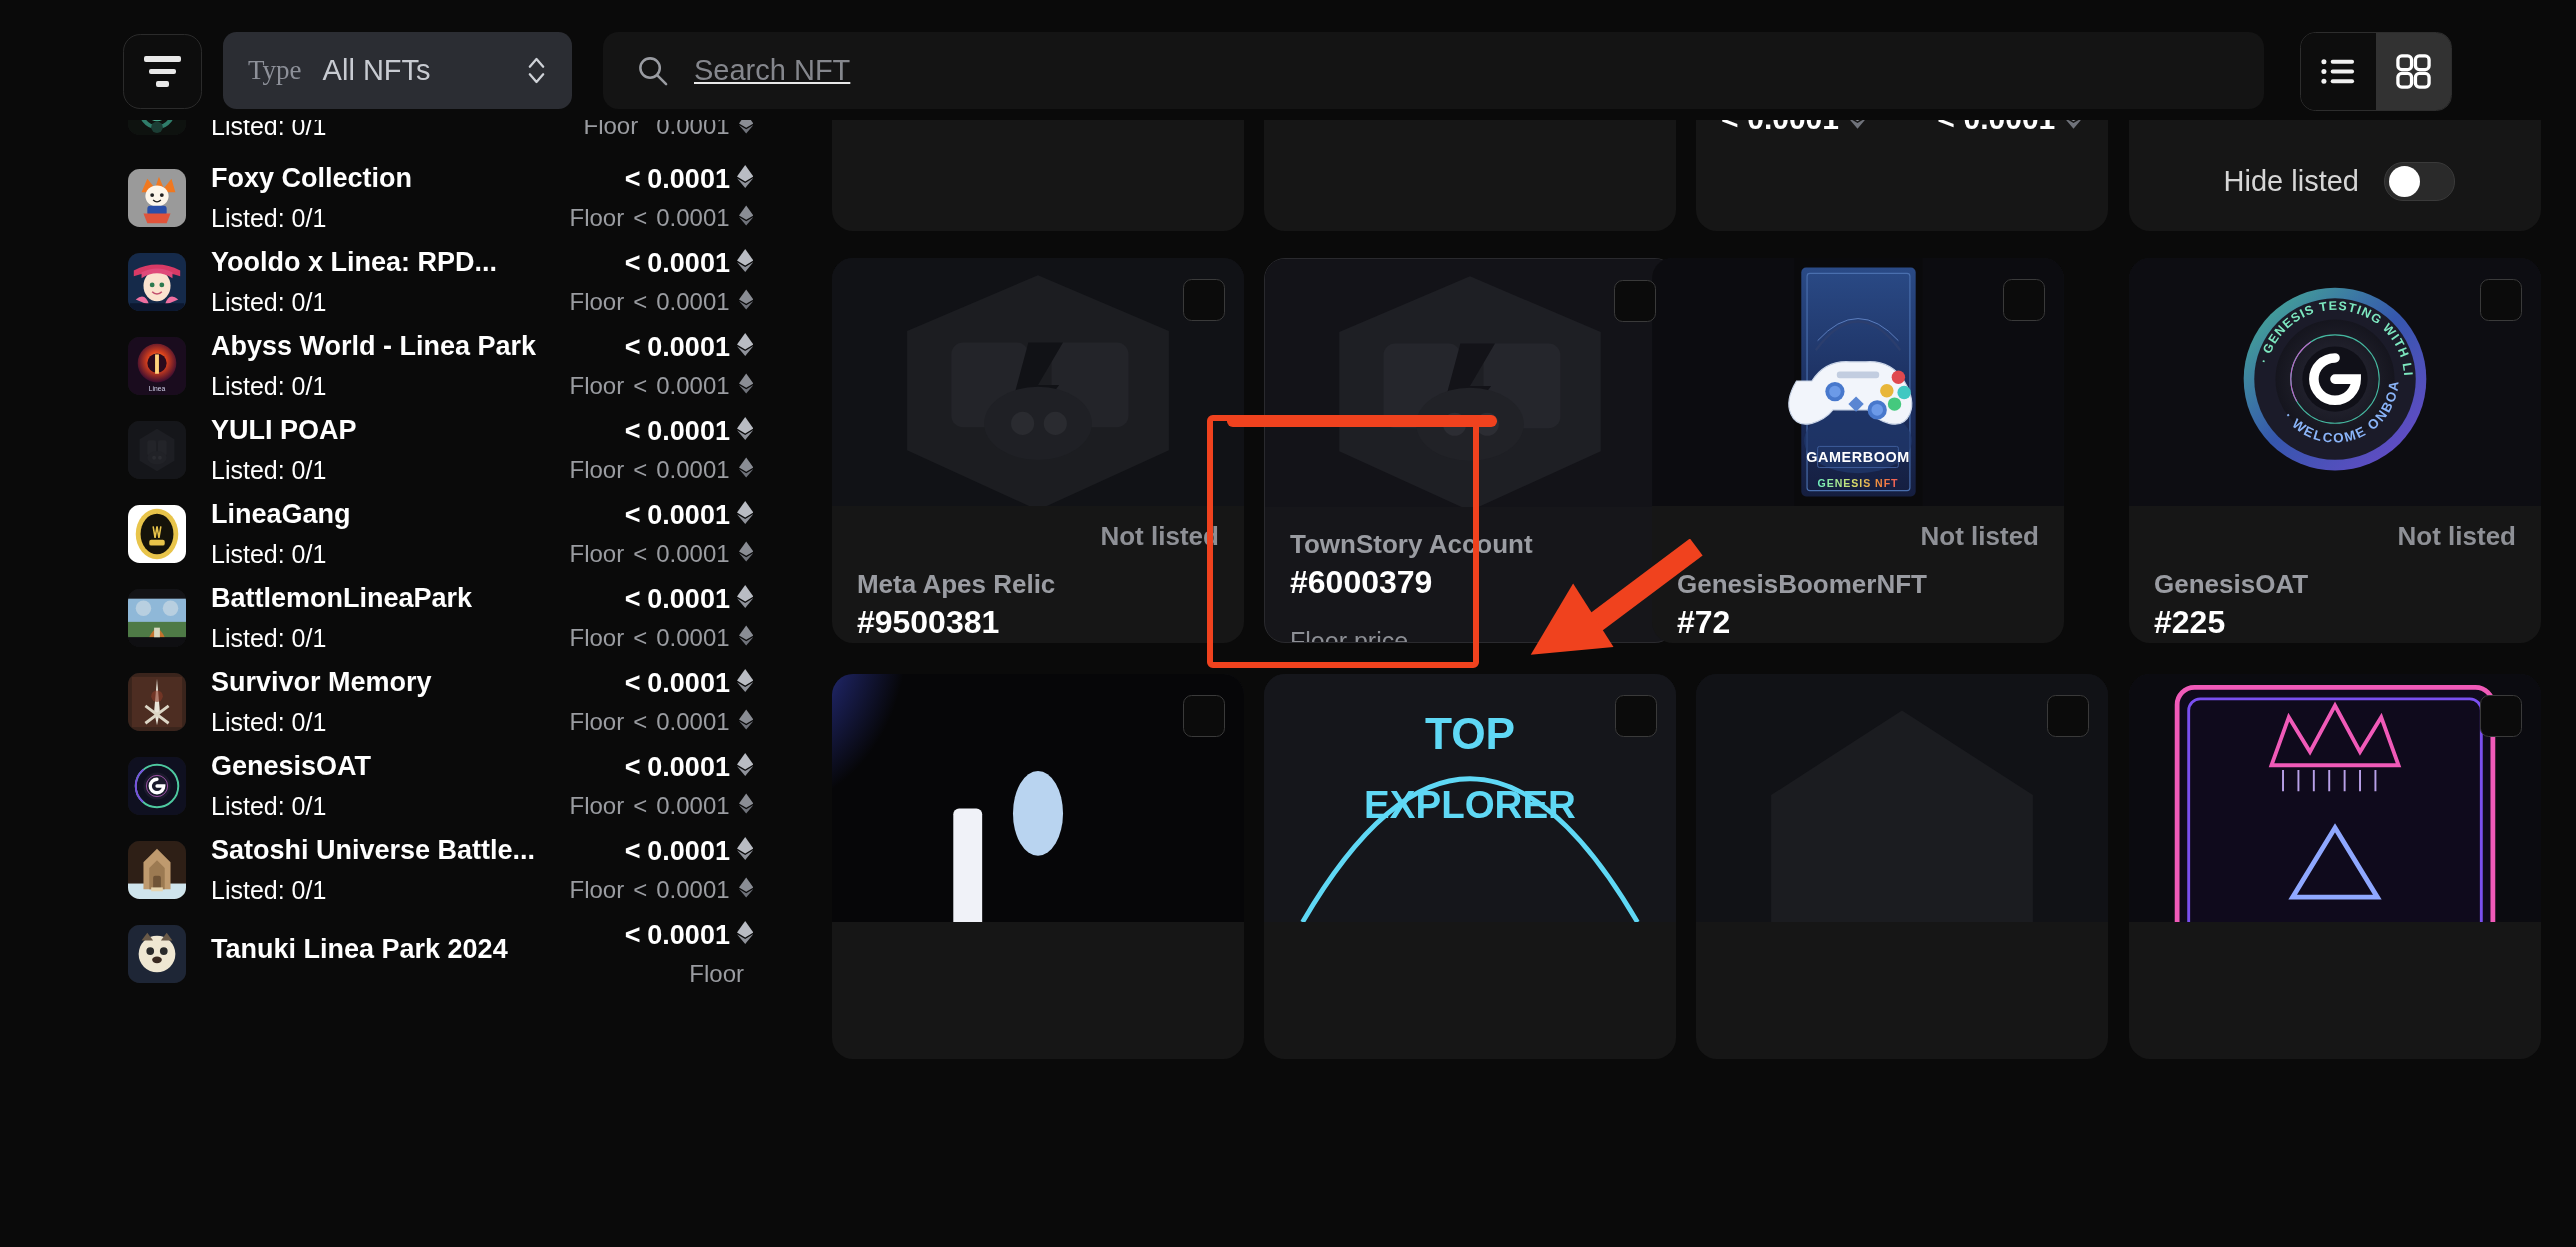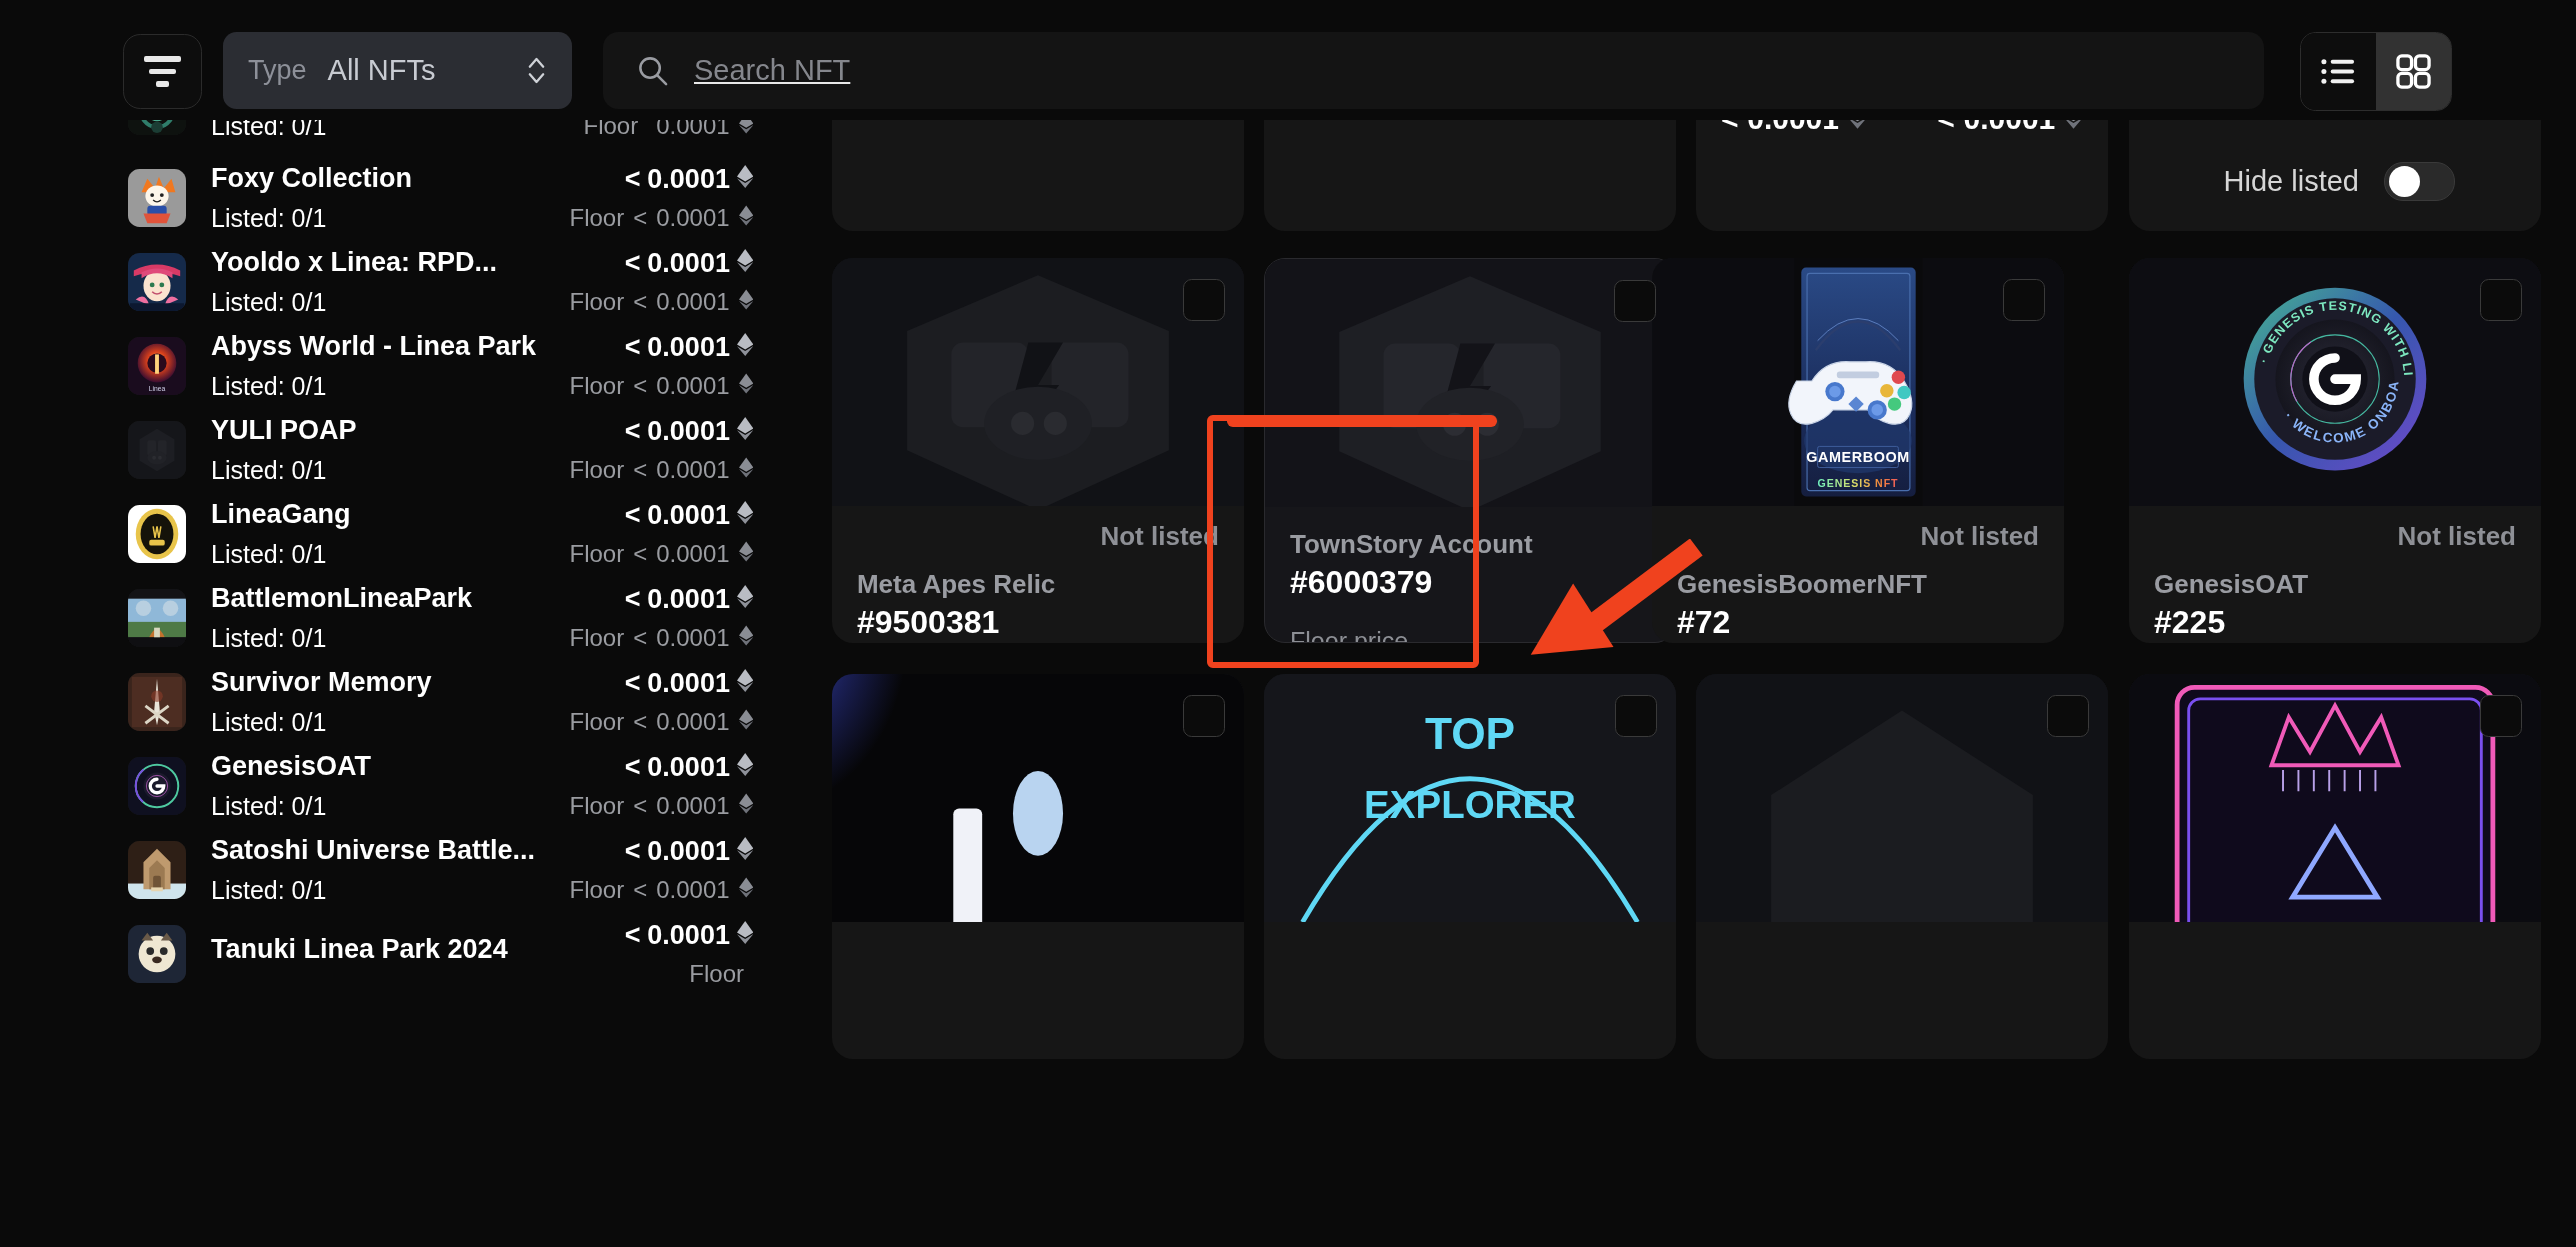--- a/index.html
+++ b/index.html
@@ -26,21 +26,21 @@
   .filter-btn .bar { background: #e8e8e8; border-radius: 1.9px; }
   .filter-btn .b1 { width: 37px; height: 5.8px; }
   .filter-btn .b2 { width: 27px; height: 5.8px; }
   .filter-btn .b3 { width: 13.5px; height: 5.8px; }
 
   .type-select {
     position: absolute; left: 223px; top: 32px; width: 349px; height: 77px;
     background: #2b2d33; border-radius: 13.5px;
     display: flex; align-items: center; padding: 0 25px; gap: 21px; cursor: pointer;
   }
-  .type-select .lbl { color: #8d9099; font-size: 27px; }
+  .type-select .lbl { color: #8d9099; font-size: 27px; font-family: Liberation Serif, serif; }
   .type-select .val { color: #c8cbd2; font-size: 29px; flex: 1; }
   .type-select .chev { display: flex; flex-direction: column; gap: 3.9px; align-items: center; }
   .chev svg { display: block; }
 
   .search-wrap {
     position: absolute; left: 603px; top: 32px; width: 1661px; height: 77px;
     background: #141414; border-radius: 15.4px;
     display: flex; align-items: center; padding: 0 33px; gap: 25px;
   }
   .search-wrap .s-ic { flex: 0 0 auto; display: flex; }

